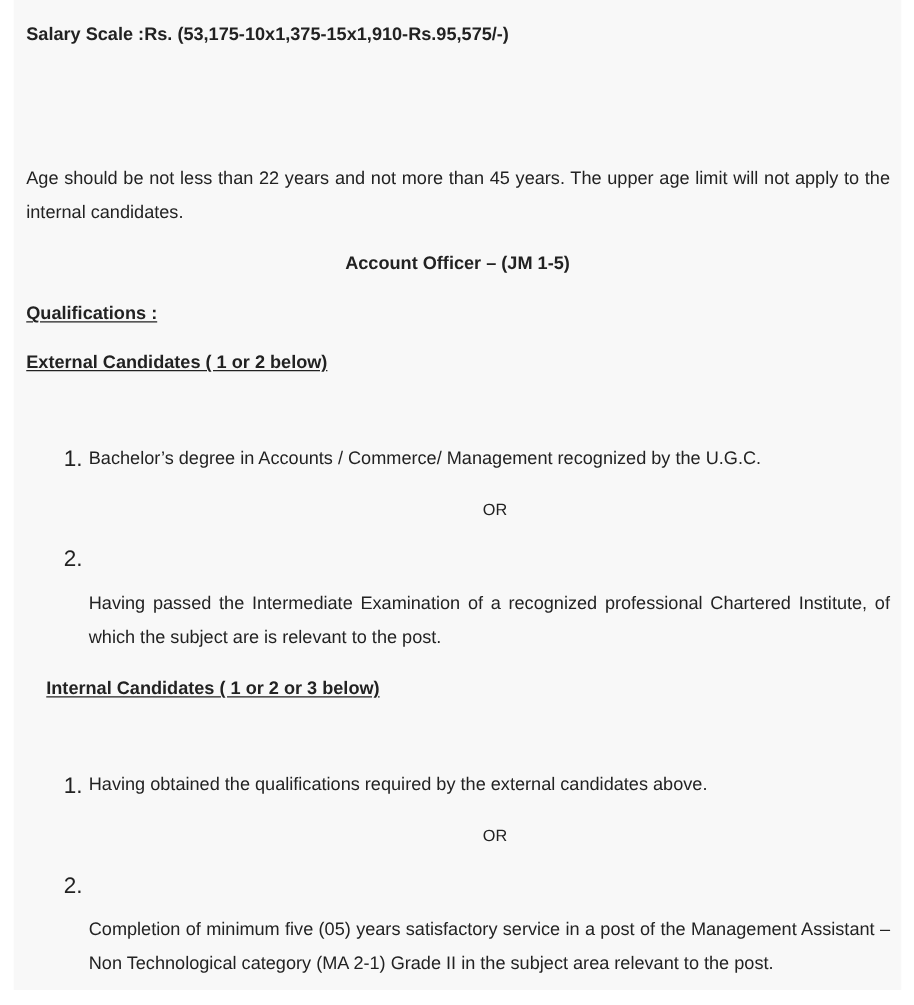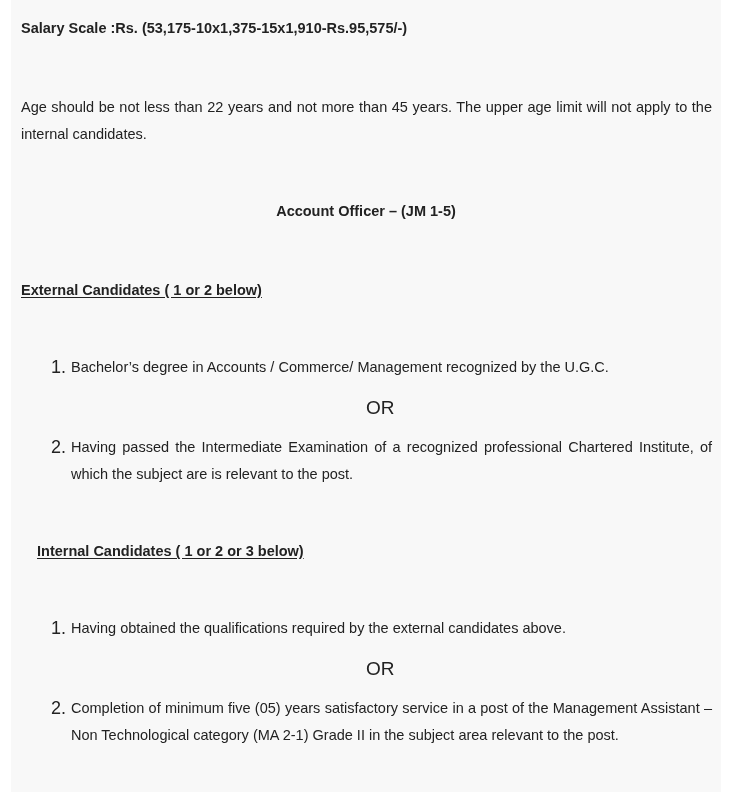--- a/index.html
+++ b/index.html
@@ -28,44 +28,47 @@
       font-size: 14.5px;
       line-height: 27px;
       white-space: nowrap;
     }
     .bold { font-weight: bold; }
     .ul { text-decoration: underline; text-underline-offset: 2px; }
     .justify {
       white-space: normal;
       text-align: justify;
       text-align-last: left;
+      margin-top: 36px;
     }
     .num {
       position: absolute;
       font-size: 18px;
       line-height: 27px;
     }
     .or {
       position: absolute;
       width: 60px;
-      font-size: 19px;
+      text-align: center;
+      font-size: 13px;
       line-height: 27px;
     }
   </style>
 </head>
 <body>
 
 <div class="page">
 
   <div class="txt bold" style="left:10px; top:15px;">Salary Scale :Rs. (53,175-10x1,375-15x1,910-Rs.95,575/-)</div>
 
   <div class="txt justify" style="left:10px; top:94px; width:691px;">Age should be not less than 22 years and not more than 45 years. The upper age limit will not apply to the internal candidates.</div>
 
   <div class="txt bold" style="left:0; top:198px; width:710px; text-align:center;">Account Officer – (JM 1-5)</div>
 
+  <div class="txt bold ul" style="left:10px; top:238px;">Qualifications :</div>
 
   <div class="txt bold ul" style="left:10px; top:277px;">External Candidates ( 1 or 2 below)</div>
 
   <div>
     <div>
       <div class="num" style="left:40px; top:354px;">1.</div>
       <div class="txt" style="left:60px; top:354px;">Bachelor’s degree in Accounts / Commerce/ Management recognized by the  U.G.C.</div>
     </div>
     <div class="or" style="left:355px; top:394px;">OR</div>
     <div>

